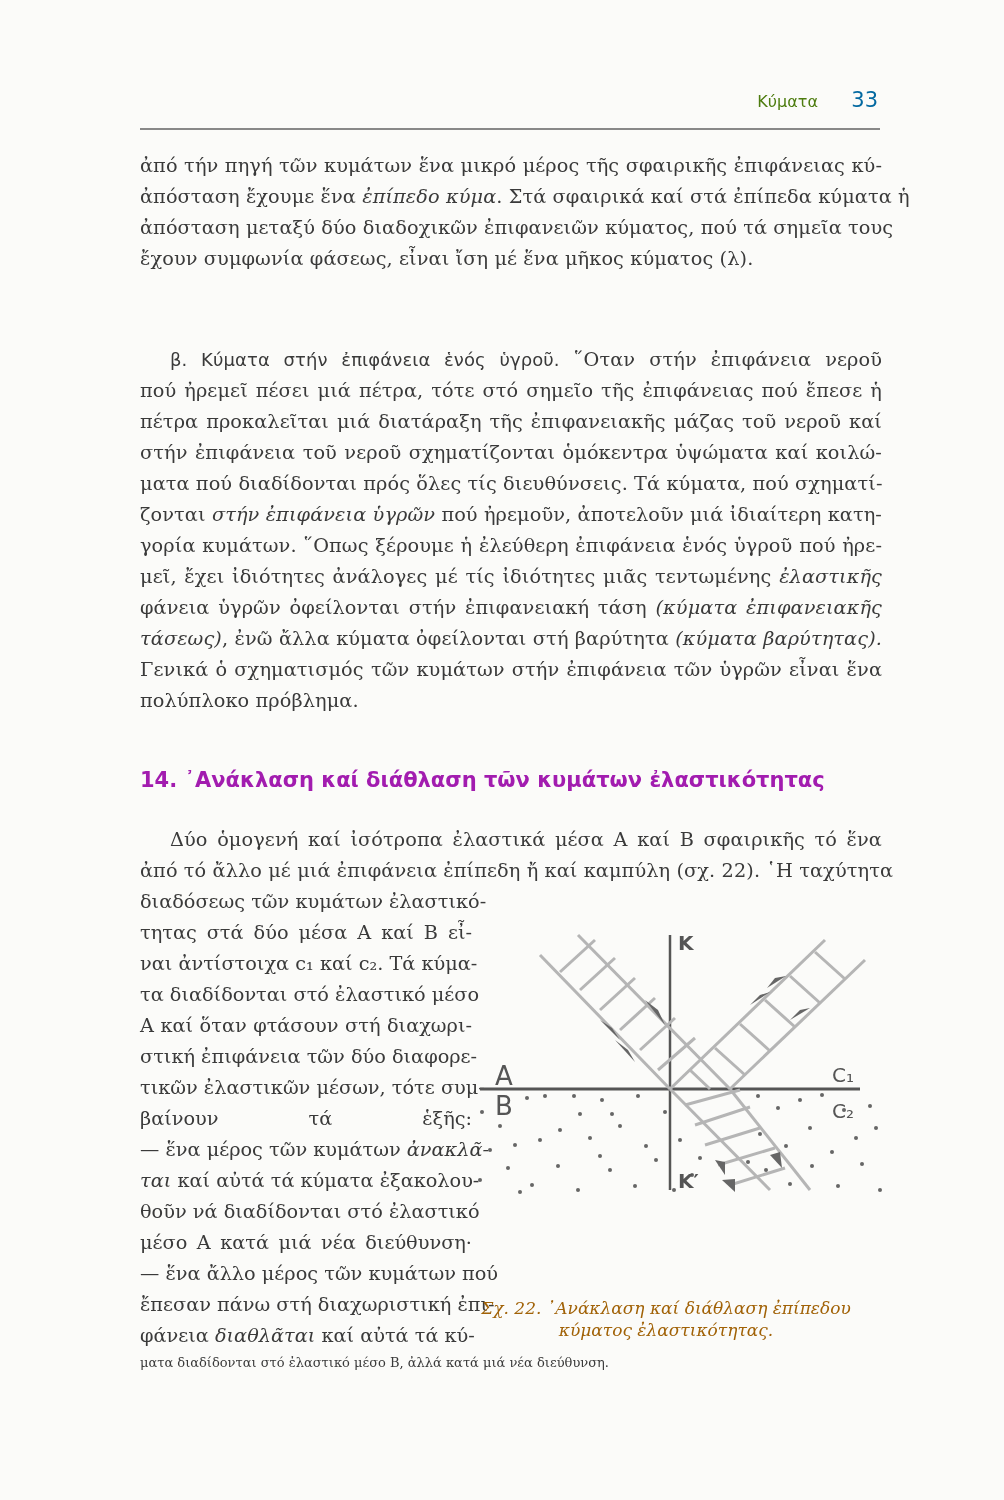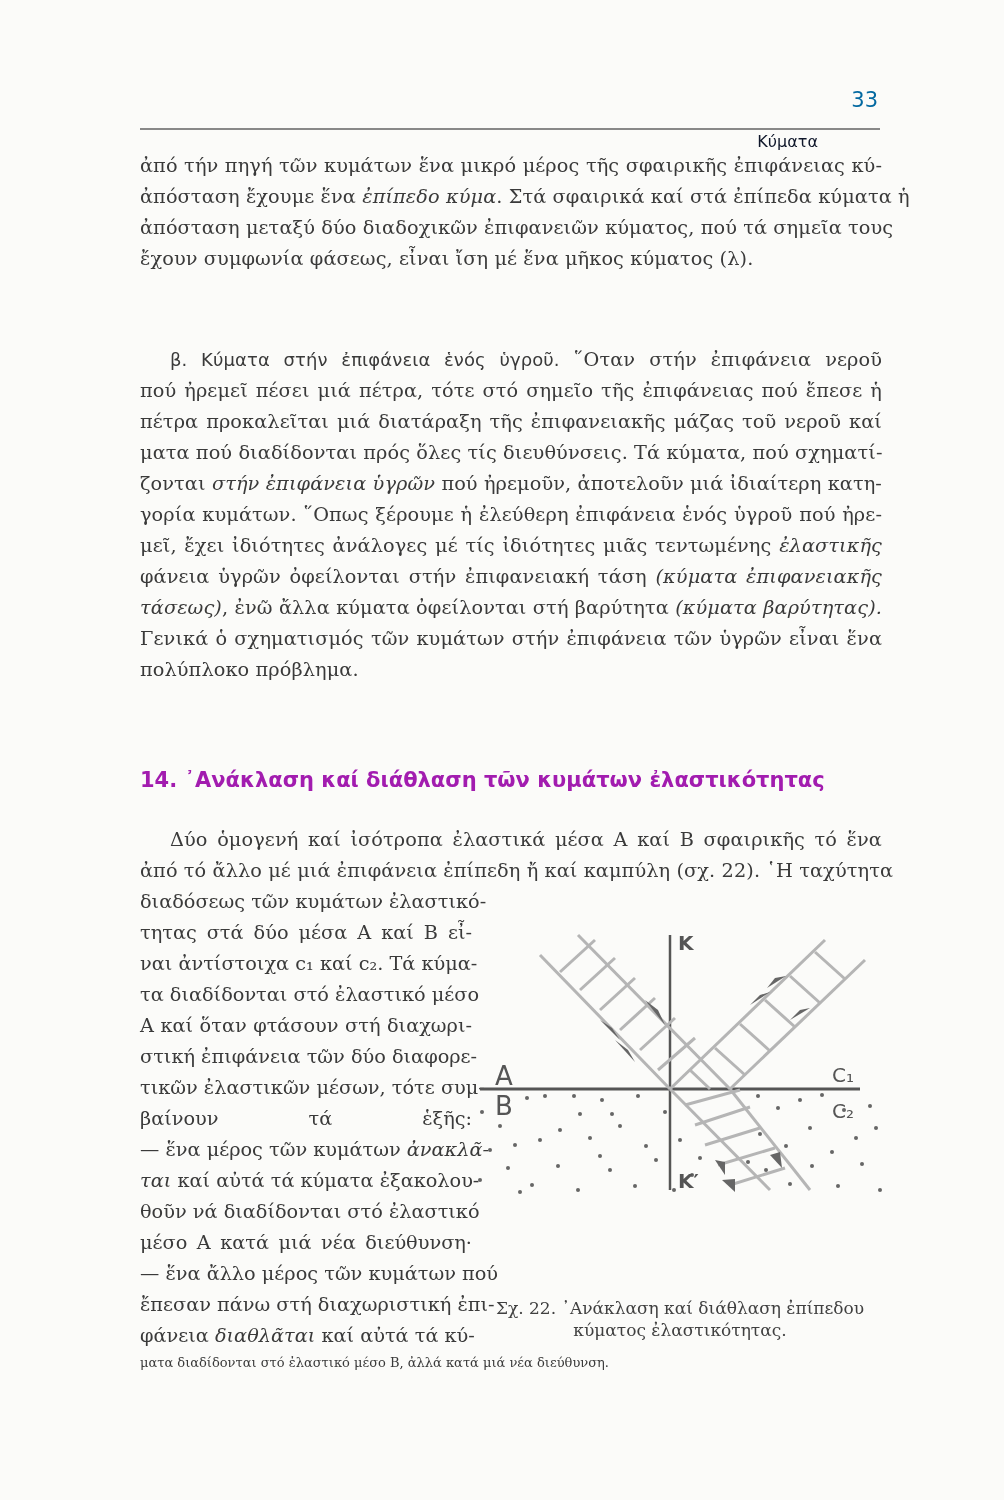--- a/index.html
+++ b/index.html
@@ -4,21 +4,21 @@
 <style>
   html, body { margin: 0; padding: 0; }
   body {
     width: 1004px; height: 1500px; background: #fbfbf9; position: relative; overflow: hidden;
     color: #3a3a3a; font-family: "DejaVu Serif", serif;
   }
   .header {
     position: absolute; left: 140px; top: 88px; width: 740px; height: 30px;
   }
   .header .chapter {
-    position: absolute; right: 62px; top: 4px; font-family: "DejaVu Sans", sans-serif; font-size: 16px; color: #0f172a; margin-top: 40px;
+    position: absolute; right: 62px; top: 4px; font-family: "DejaVu Sans", sans-serif; font-size: 16px; color: #4d7c0f;
   }
   .header .pageno {
     position: absolute; right: 2px; top: 0px; font-family: "DejaVu Sans", sans-serif; font-size: 21px; color: #0369a1;
   }
   .rule { position: absolute; left: 140px; top: 128px; width: 740px; height: 2px; background: #888; }
   .text {
     position: absolute; left: 140px; width: 742px;
     font-size: 19.3px; line-height: 31px; text-align: justify; letter-spacing: 0.1px;
   }
   .line { display: block; height: 31px; white-space: nowrap; text-align-last: justify; text-align: justify; }
@@ -28,21 +28,21 @@
   .block2 { top: 344px; }
   .section-heading {
     position: absolute; left: 140px; top: 768px; font-family: "DejaVu Sans", sans-serif; font-weight: bold;
     font-size: 21px; color: #a21caf; white-space: nowrap;
   }
   .block3 { top: 824px; }
   .narrow { position: absolute; left: 140px; top: 886px; width: 332px; font-size: 19.3px; line-height: 31px; }
   .narrow .line { text-align-last: justify; }
   .figure { position: absolute; left: 460px; top: 900px; width: 430px; height: 300px; }
   .caption {
-    position: absolute; left: 470px; top: 1297px; width: 420px; font-size: 17px; line-height: 22px; text-align: center; color: #404040;
+    position: absolute; left: 456px; top: 1297px; width: 420px; font-size: 17px; line-height: 22px; text-align: center; color: #a16207; font-style: italic;
   }
   .final { position: absolute; left: 140px; top: 1347px; width: 742px; font-size: 13px; line-height: 31px; }
   em { font-style: italic; }
 </style>
 </head>
 <body>
 
 <div class="header">
   <span class="chapter">Κύματα</span>
   <span class="pageno">33</span>
@@ -53,20 +53,21 @@
   <span class="line">ἀπό τήν πηγή τῶν κυμάτων ἕνα μικρό μέρος τῆς σφαιρικῆς ἐπιφάνειας κύ-</span>
   <span class="line"><span>ἀπόσταση ἔχουμε ἕνα </span><em>ἐπίπεδο κύμα</em><span>. Στά σφαιρικά καί στά ἐπίπεδα κύματα ἡ</span></span>
   <span class="line">ἀπόσταση μεταξύ δύο διαδοχικῶν ἐπιφανειῶν κύματος, πού τά σημεῖα τους</span>
   <span class="line last">ἔχουν συμφωνία φάσεως, εἶναι ἴση μέ ἕνα μῆκος κύματος (λ).</span>
 </div>
 
 <div class="text block2">
   <span class="line indent"><span style="font-family:'DejaVu Sans',sans-serif;font-size:18px;">β. Κύματα στήν ἐπιφάνεια ἑνός ὑγροῦ.</span> <span>῞Οταν στήν ἐπιφάνεια νεροῦ</span></span>
   <span class="line">πού ἠρεμεῖ πέσει μιά πέτρα, τότε στό σημεῖο τῆς ἐπιφάνειας πού ἔπεσε ἡ</span>
   <span class="line">πέτρα προκαλεῖται μιά διατάραξη τῆς ἐπιφανειακῆς μάζας τοῦ νεροῦ καί</span>
+  <span class="line">στήν ἐπιφάνεια τοῦ νεροῦ σχηματίζονται ὁμόκεντρα ὑψώματα καί κοιλώ-</span>
   <span class="line">ματα πού διαδίδονται πρός ὅλες τίς διευθύνσεις. Τά κύματα, πού σχηματί-</span>
   <span class="line"><span>ζονται</span> <em>στήν ἐπιφάνεια ὑγρῶν</em> <span>πού ἠρεμοῦν, ἀποτελοῦν μιά ἰδιαίτερη κατη-</span></span>
   <span class="line">γορία κυμάτων. ῞Οπως ξέρουμε ἡ ἐλεύθερη ἐπιφάνεια ἑνός ὑγροῦ πού ἠρε-</span>
   <span class="line"><span>μεῖ, ἔχει ἰδιότητες ἀνάλογες μέ τίς ἰδιότητες μιᾶς τεντωμένης</span> <em>ἐλαστικῆς</em></span>
   <span class="line"><span>φάνεια ὑγρῶν ὀφείλονται στήν ἐπιφανειακή τάση</span> <em>(κύματα ἐπιφανειακῆς</em></span>
   <span class="line"><em>τάσεως)</em><span>, ἐνῶ ἄλλα κύματα ὀφείλονται στή βαρύτητα</span> <em>(κύματα βαρύτητας).</em></span>
   <span class="line">Γενικά ὁ σχηματισμός τῶν κυμάτων στήν ἐπιφάνεια τῶν ὑγρῶν εἶναι ἕνα</span>
   <span class="line last">πολύπλοκο πρόβλημα.</span>
 </div>
 

